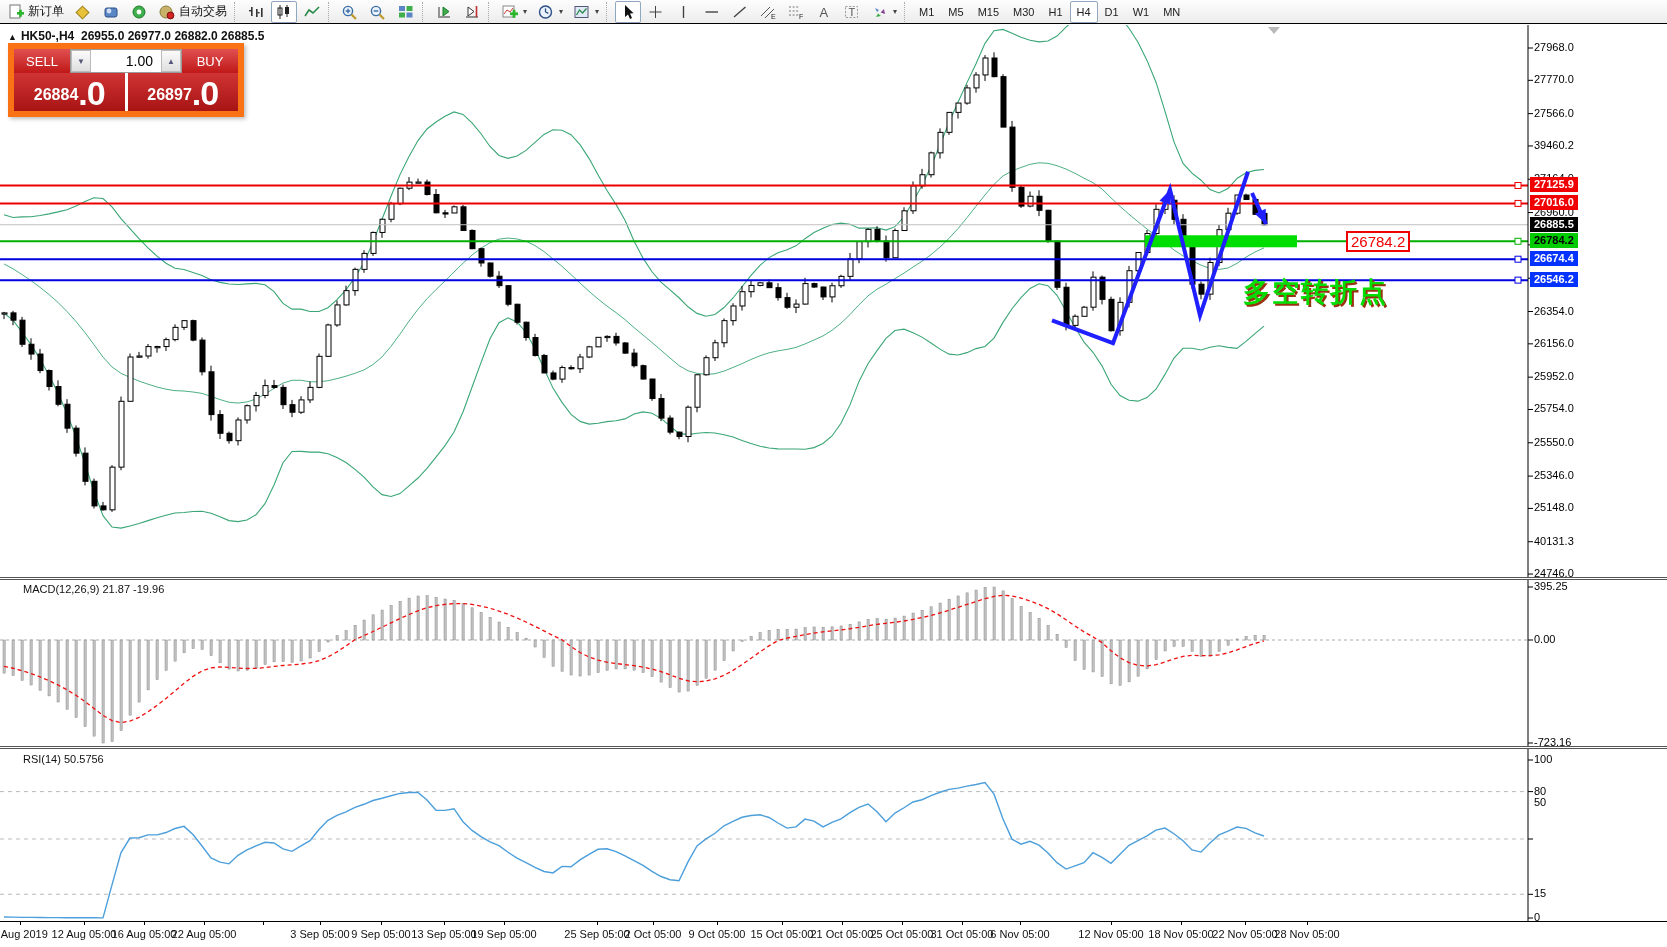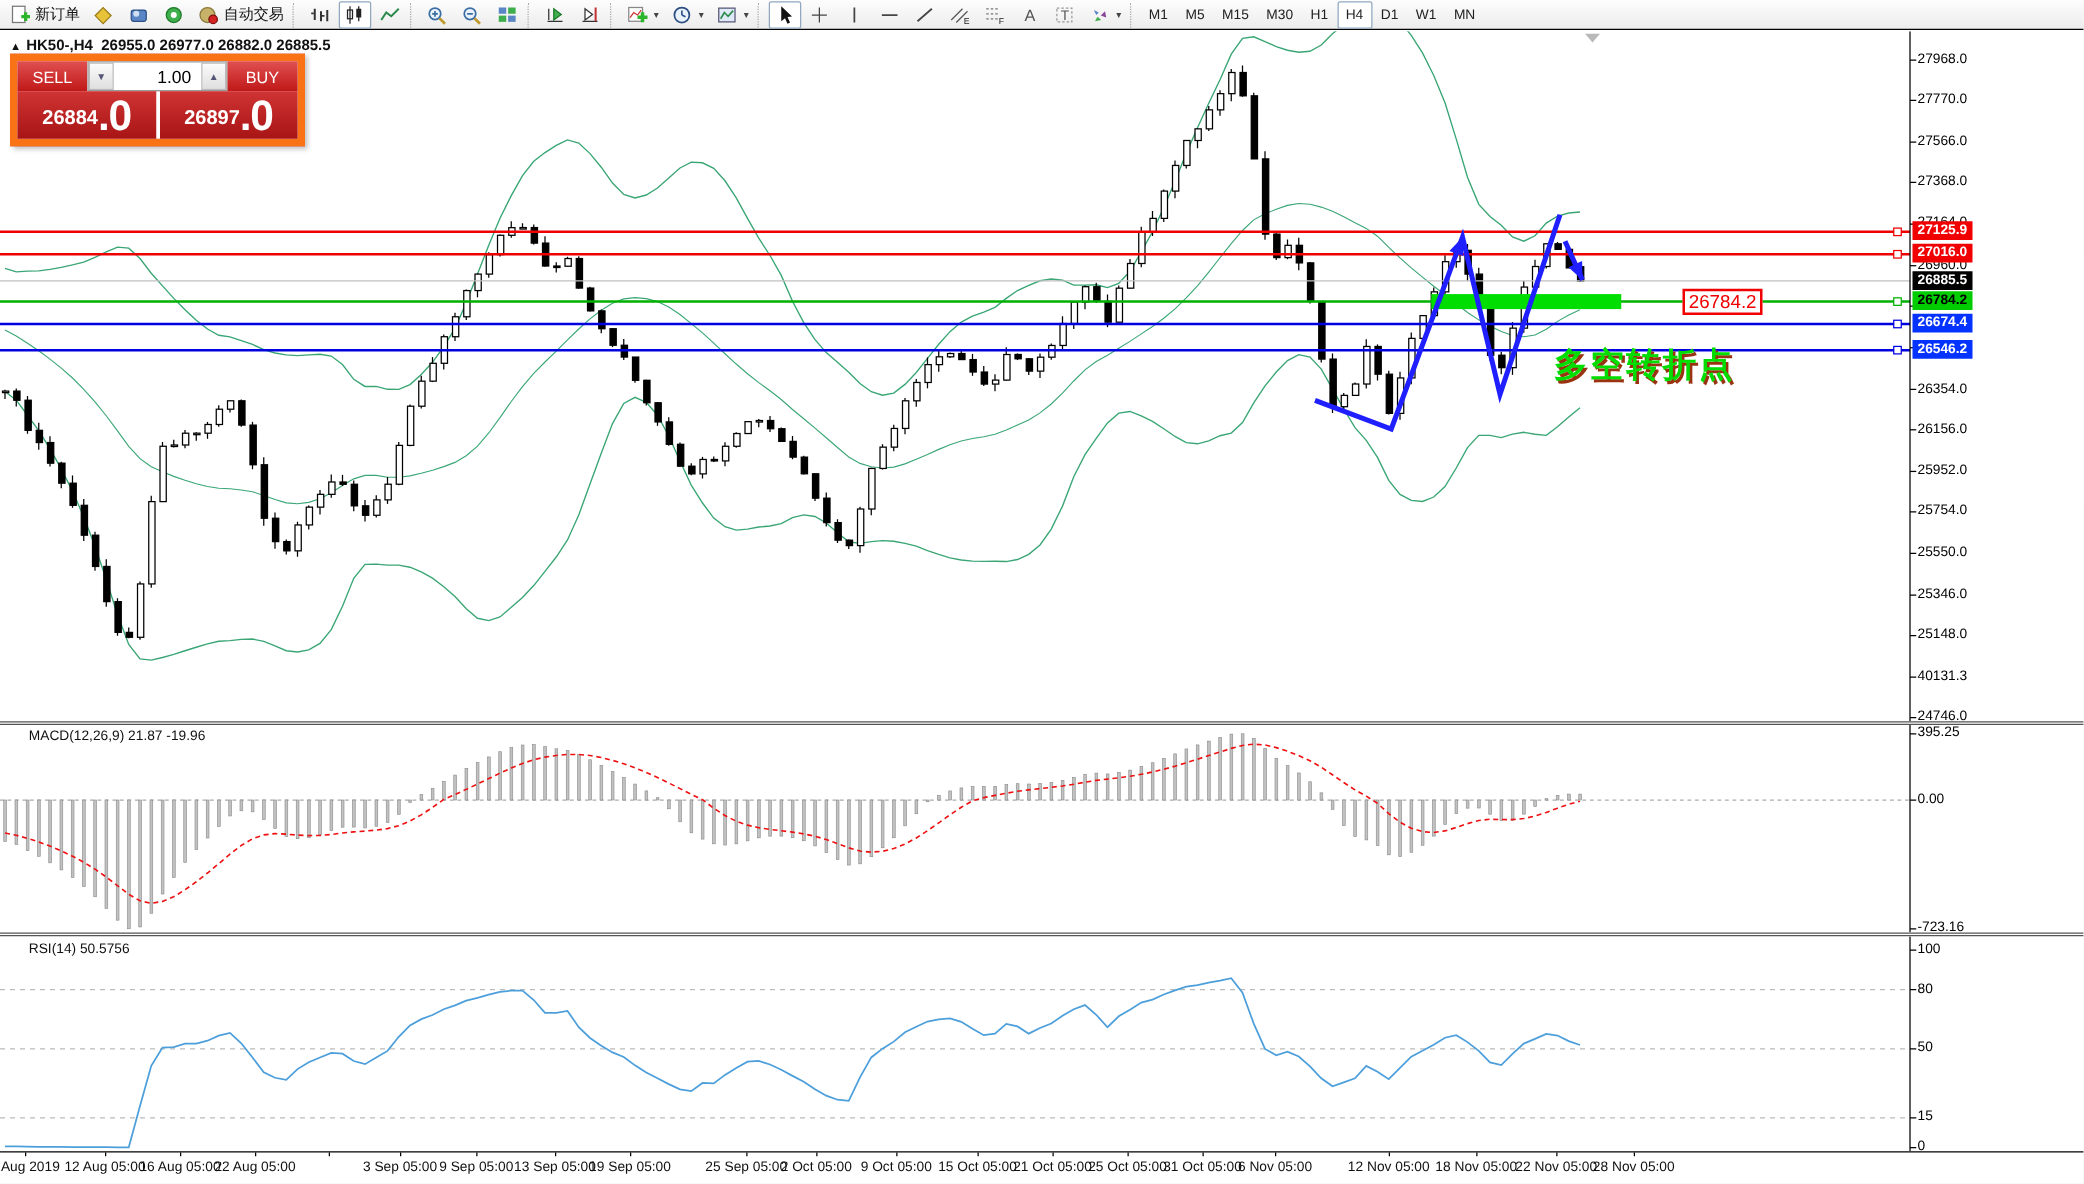--- a/index.html
+++ b/index.html
@@ -783,21 +783,21 @@
     <span>RSI(14)</span> <span>50.5756</span>
   </div>
 
   <div id="priceTag">26784.2</div>
   <div id="cnNote">多空转折点</div>
 
   <div id="axisLayer">
       <div class="axis-label" style="top: 41px;">27968.0</div>
       <div class="axis-label" style="top: 73.3265px;">27770.0</div>
       <div class="axis-label" style="top: 106.633px;">27566.0</div>
-      <div class="axis-label" style="top: 138.959px;">27368.0</div>
+      <div class="axis-label" style="top: 138.959px;">39460.2</div>
       <div class="axis-label" style="top: 172.265px;">27164.0</div>
       <div class="axis-label" style="top: 205.571px;">26960.0</div>
       <div class="axis-label" style="top: 237.898px;">26762.0</div>
       <div class="axis-label" style="top: 271.204px;">26558.0</div>
       <div class="axis-label" style="top: 304.51px;">26354.0</div>
       <div class="axis-label" style="top: 336.837px;">26156.0</div>
       <div class="axis-label" style="top: 370.143px;">25952.0</div>
       <div class="axis-label" style="top: 402.469px;">25754.0</div>
       <div class="axis-label" style="top: 435.776px;">25550.0</div>
       <div class="axis-label" style="top: 469.082px;">25346.0</div>
@@ -808,21 +808,21 @@
       <div class="level-tag" style="top: 195.429px; background: rgb(240, 0, 0); color: rgb(255, 255, 255);">27016.0</div>
       <div class="level-tag" style="top: 216.735px; background: rgb(0, 0, 0); color: rgb(255, 255, 255);">26885.5</div>
       <div class="level-tag" style="top: 233.273px; background: rgb(0, 204, 0); color: rgb(0, 0, 0);">26784.2</div>
       <div class="level-tag" style="top: 251.2px; background: rgb(4, 51, 255); color: rgb(255, 255, 255);">26674.4</div>
       <div class="level-tag" style="top: 272.131px; background: rgb(4, 51, 255); color: rgb(255, 255, 255);">26546.2</div>
       <div class="axis-label" style="top: 580px;">395.25</div>
       <div class="axis-label" style="top: 633px;">0.00</div>
       <div class="axis-label" style="top: 736px;">-723.16</div>
       <div class="axis-label" style="top: 753px;">100</div>
       <div class="axis-label" style="top: 784.6px;">80</div>
-      <div class="axis-label" style="top: 832px;">50</div>
+      <div class="axis-label" style="top: 796px;">50</div>
       <div class="axis-label" style="top: 887.3px;">15</div>
       <div class="axis-label" style="top: 911px;">0</div>
     </div>
   <div id="timeAxis">
       <div class="date-tick" style="left: 20px;"></div>
       <div class="date-lbl" style="left: 20px;">6 Aug 2019</div>
       <div class="date-tick" style="left: 84px;"></div>
       <div class="date-lbl" style="left: 84px;">12 Aug 05:00</div>
       <div class="date-tick" style="left: 144px;"></div>
       <div class="date-lbl" style="left: 144px;">16 Aug 05:00</div>

